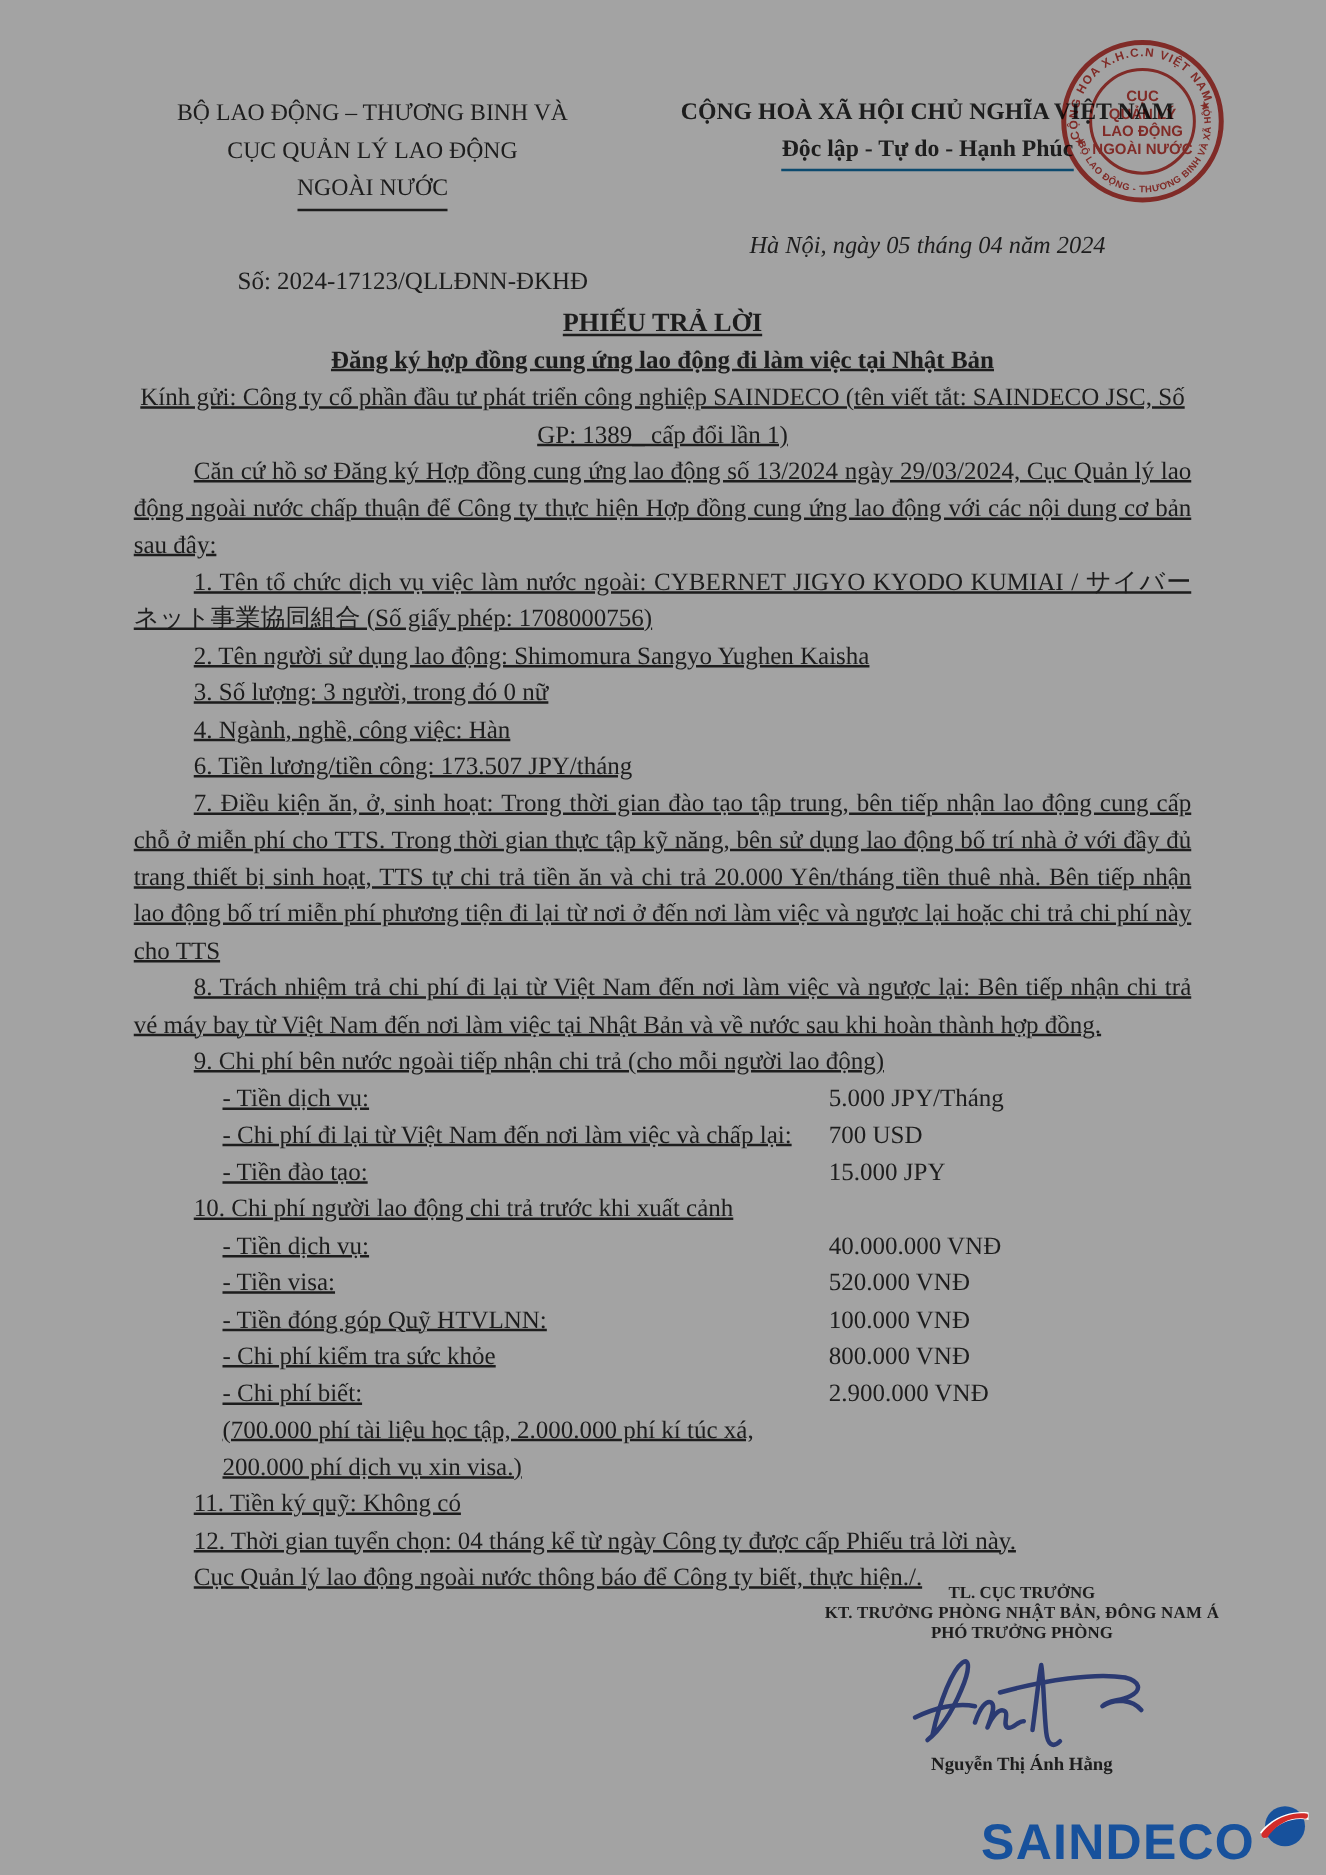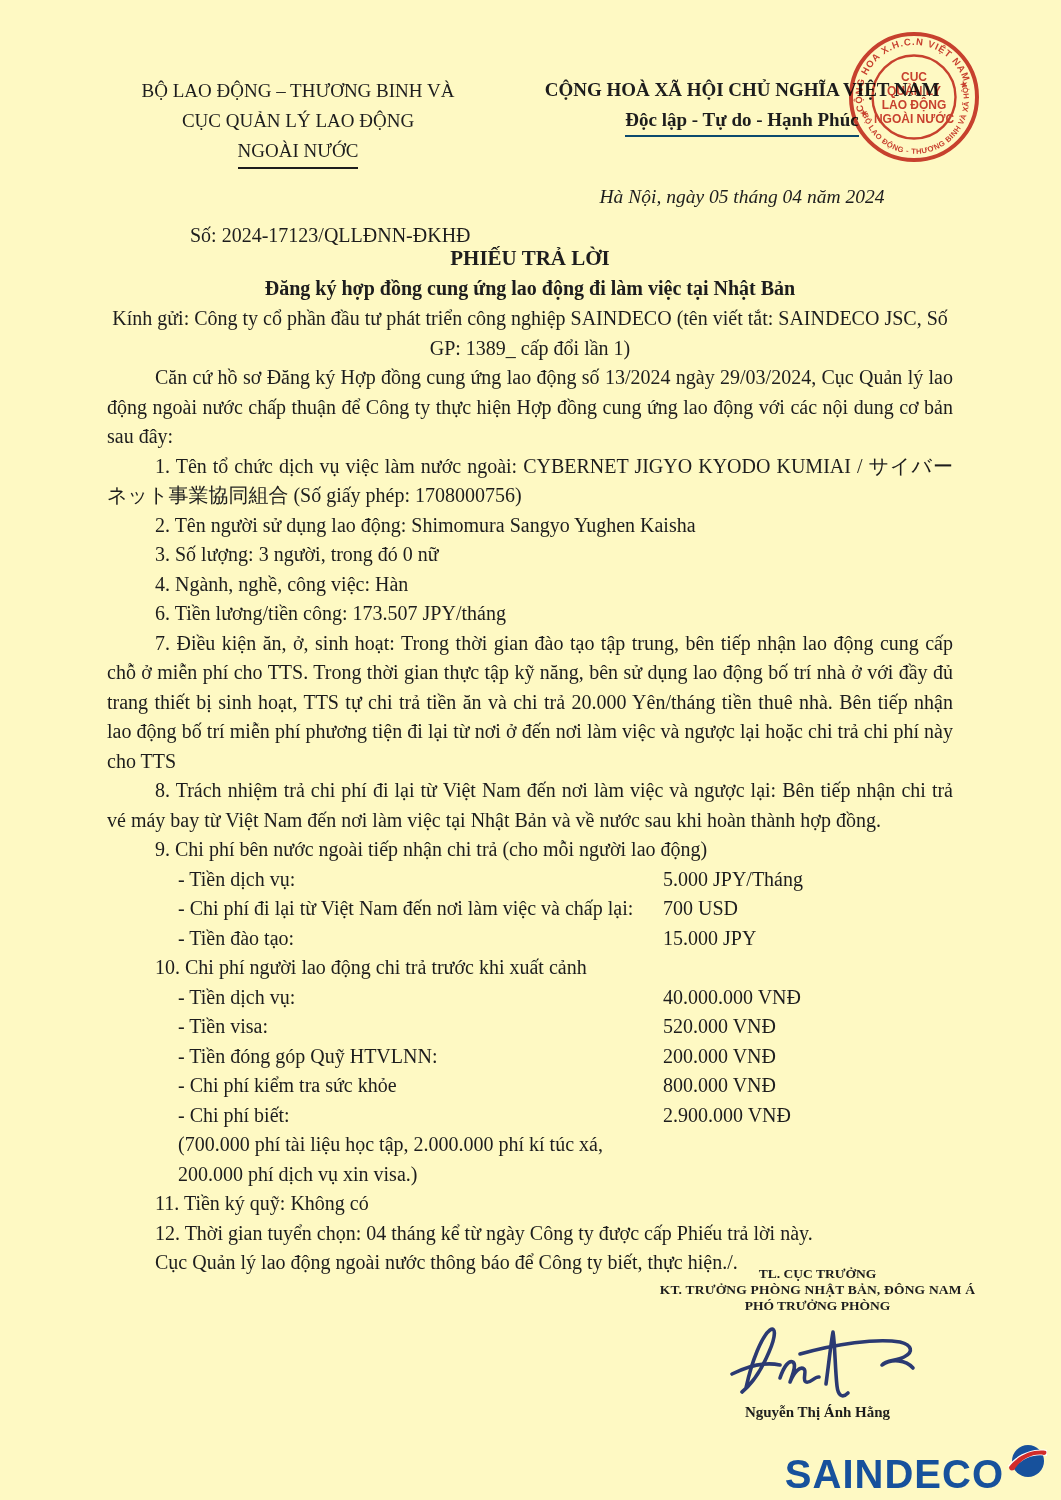--- a/index.html
+++ b/index.html
@@ -1,42 +1,42 @@
 <!DOCTYPE html>
 <html><head>
 <meta charset="utf-8">
 <style>
   html,body { margin:0; padding:0; background:#e8e8e8; }
   .page {
     position:relative; width:1061px; height:1500px; margin:0 auto;
-    background:#fef9c3; overflow:hidden;
+    background:#a3a3a3; overflow:hidden;
     font-family:"Liberation Serif","DejaVu Serif",serif;
     color:#1d1d1d;
   }
   
   .hdr-left {
     position:absolute; left:103px; top:76px; width:390px;
     text-align:center; font-size:19px; line-height:30px;
   }
   .hdr-left .bold { font-weight:normal; }
   .hdr-left .underline { display:inline-block; border-bottom:2px solid #1d1d1d; padding-bottom:1px; }
   .hdr-right {
     position:absolute; left:512px; top:76px; width:460px;
     text-align:center; font-size:19px; line-height:28px;
   }
   .hdr-right .nation { font-weight:bold; }
   .hdr-right .motto { font-weight:bold; display:inline-block; border-bottom:2px solid #0c4a6e; padding-bottom:1px; margin-top:2px; }
   .hdr-right .dateline { font-style:italic; font-size:19.5px; margin-top:46px; }
-  .doc-number { position:absolute; left:190px; top:224px; font-size:20px; }
+  .doc-number { position:absolute; left:190px; top:214px; font-size:20px; }
   
   .stamp { position:absolute; left:844px; top:24px; mix-blend-mode:multiply; opacity:.93; }
   
   .content {
     position:absolute; left:107px; top:243px; width:846px;
-    font-size:20px; line-height:29.5px;
+    font-size:20px; line-height:29.5px;text-decoration:underline;
   }
   .doc-title { text-align:center; font-weight:bold; font-size:21px; line-height:30px; }
   .doc-subtitle { text-align:center; font-weight:bold; font-size:20px; line-height:30px; }
   .recipient { text-align:center; line-height:30px; }
   .para { text-align:justify; text-indent:48px; margin:0; }
   .clause { text-align:justify; text-indent:48px; margin:0; }
   .fee-head { text-indent:48px; margin:0; }
   .fee-row { position:relative; padding-left:71px; margin:0; }
   .fee-row .val { position:absolute; left:556px; top:0; }
   .fee-note { padding-left:71px; margin:0; }
@@ -138,21 +138,21 @@
     <div class="fee-row">
       <span class="lbl">- Tiền dịch vụ:</span>
       <span class="val">40.000.000 VNĐ</span>
     </div>
     <div class="fee-row">
       <span class="lbl">- Tiền visa:</span>
       <span class="val">520.000 VNĐ</span>
     </div>
     <div class="fee-row">
       <span class="lbl">- Tiền đóng góp Quỹ HTVLNN:</span>
-      <span class="val">200.000 VNĐ</span>
+      <span class="val">100.000 VNĐ</span>
     </div>
     <div class="fee-row">
       <span class="lbl">- Chi phí kiểm tra sức khỏe</span>
       <span class="val">800.000 VNĐ</span>
     </div>
     <div class="fee-row">
       <span class="lbl">- Chi phí biết:</span>
       <span class="val">2.900.000 VNĐ</span>
     </div>
     <div class="fee-note">(700.000 phí tài liệu học tập, 2.000.000 phí kí túc xá,</div>

